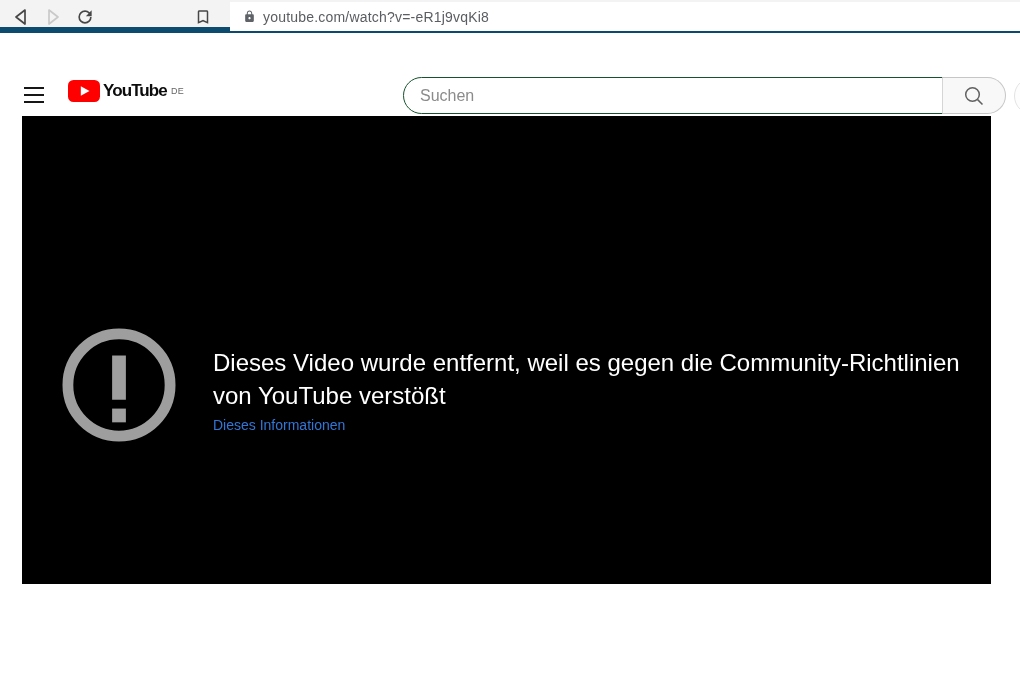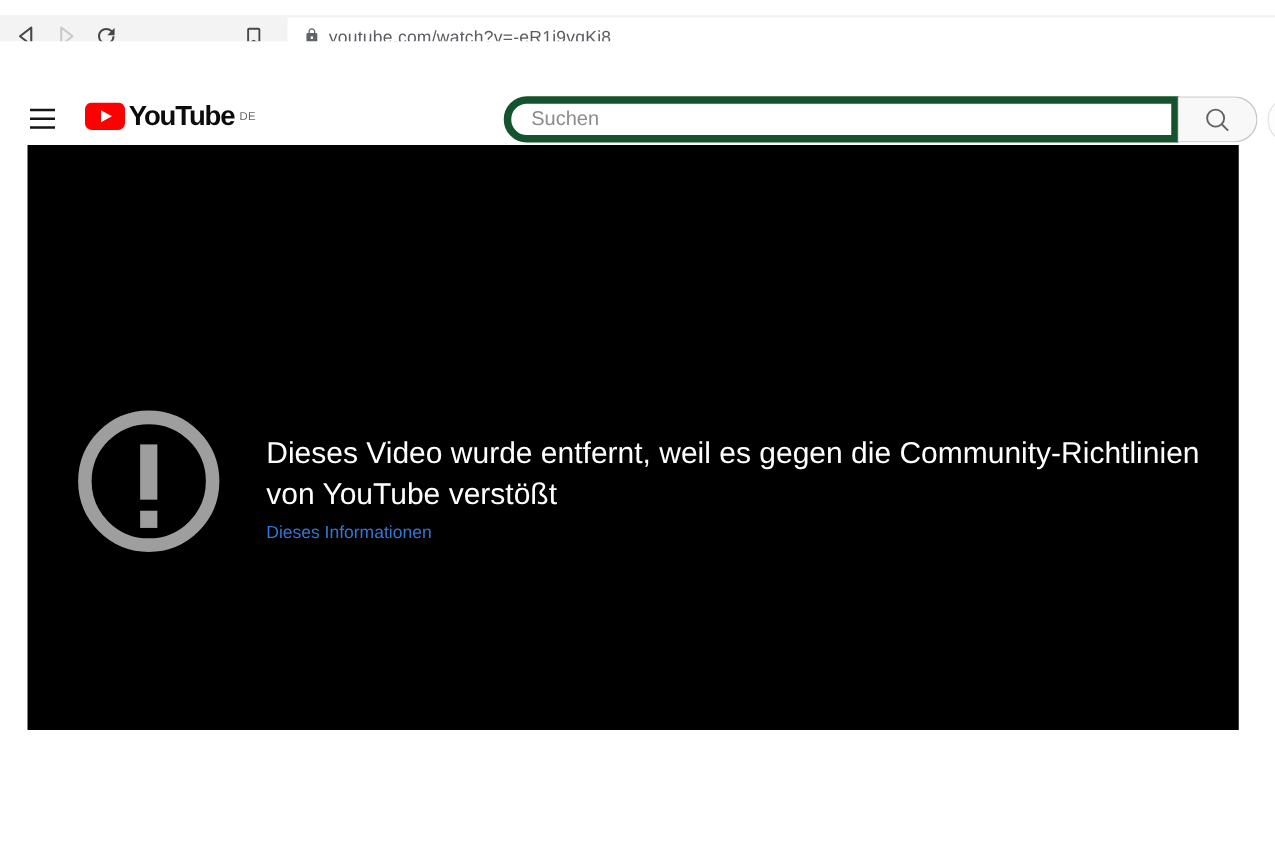--- a/index.html
+++ b/index.html
@@ -2,43 +2,43 @@
 <html><head>
 <meta charset="utf-8">
 <style>
   * { margin: 0; padding: 0; box-sizing: border-box; }
   html, body { width: 1020px; height: 678px; overflow: hidden; background: #fff;
     font-family: "Liberation Sans", sans-serif; }
   .stage { position: relative; width: 1020px; height: 678px; background: #fff; }
 
   
   .toolbar { position: absolute; left: 0; top: 0; width: 1020px; height: 33px;
-    background: #f3f3f3; border-bottom: 2px solid #0c4a6e; margin-top: 12px; }
+    background: #f3f3f3; border-bottom: 6px solid #0c4a6e; }
   .nav-btn { position: absolute; top: 4px; width: 26px; height: 26px;
     display: flex; align-items: center; justify-content: center; cursor: pointer; }
   .nav-btn svg { display: block; }
   .btn-back { left: 8px; }
   .btn-forward { left: 40px; }
   .btn-reload { left: 72px; }
   .btn-bookmark { left: 190px; }
   .url-bar { position: absolute; left: 230px; top: 2px; right: 0; height: 29px;
     background: #ffffff; display: flex; align-items: center; cursor: text; }
   .lock { margin-left: 13px; display: flex; align-items: center; }
   .url-text { margin-left: 7px; font-size: 14px; color: #5a5d61; letter-spacing: 0.2px; }
 
   
   .yt-header { position: absolute; left: 0; top: 33px; width: 1020px; height: 59px; background: #fff; }
   .hamburger { position: absolute; left: 22px; top: 50px; width: 24px; height: 24px; cursor: pointer; }
   .hamburger span { display: block; width: 20px; height: 2px; background: #161616; margin: 0 0 5px 2px; }
   .hamburger span:first-child { margin-top: 4px; }
   .logo { position: absolute; left: 68px; top: 47px; display: flex; align-items: center; cursor: pointer; }
-  .logo-text { font-size: 22px; font-weight: bold; color: #0c0c0c; letter-spacing: -0.9px; margin-left: 3px; }
+  .logo-text { font-size: 17px; font-weight: bold; color: #0c0c0c; letter-spacing: -0.9px; margin-left: 3px; }
   .country { font-size: 9px; color: #666; margin-left: 4px; letter-spacing: 0.3px; }
   .search-input { position: absolute; left: 403px; top: 44px; width: 540px; height: 37px;
-    border: 6px solid #14532d; border-radius: 19px 0 0 19px; padding: 0 16px;
+    border: 1px solid #14532d; border-radius: 19px 0 0 19px; padding: 0 16px;
     font-size: 16px; color: #111; background: #fff; outline: none;
     font-family: "Liberation Sans", sans-serif; }
   .search-input::placeholder { color: #8b8b8b; }
   .search-btn { position: absolute; left: 942px; top: 44px; width: 64px; height: 37px;
     background: #f8f8f8; border: 1px solid #c6c6c6; border-left: 1px solid #d5d5d5;
     border-radius: 0 19px 19px 0; display: flex; align-items: center; justify-content: center;
     cursor: pointer; }
   .voice-btn { position: absolute; left: 1014px; top: 44px; width: 38px; height: 38px;
     border-radius: 50%; background: #fdfdfd; border: 1px solid #e3e3e3; cursor: pointer; }
 

